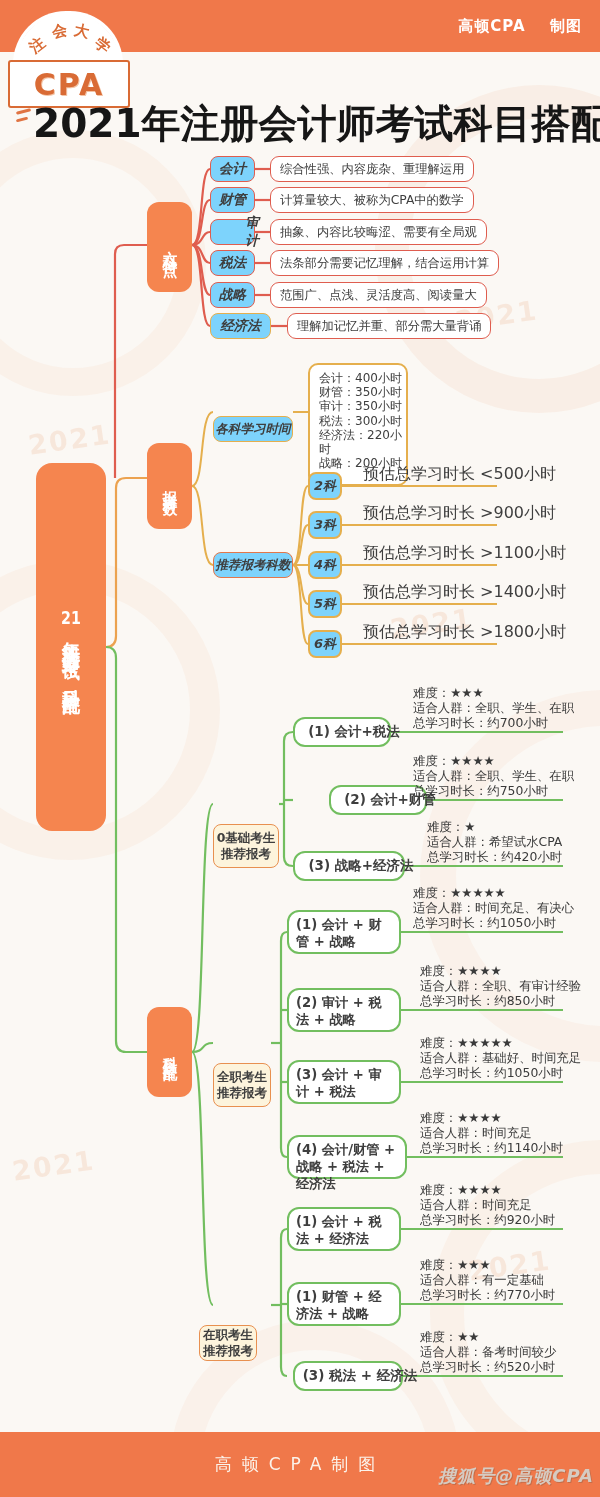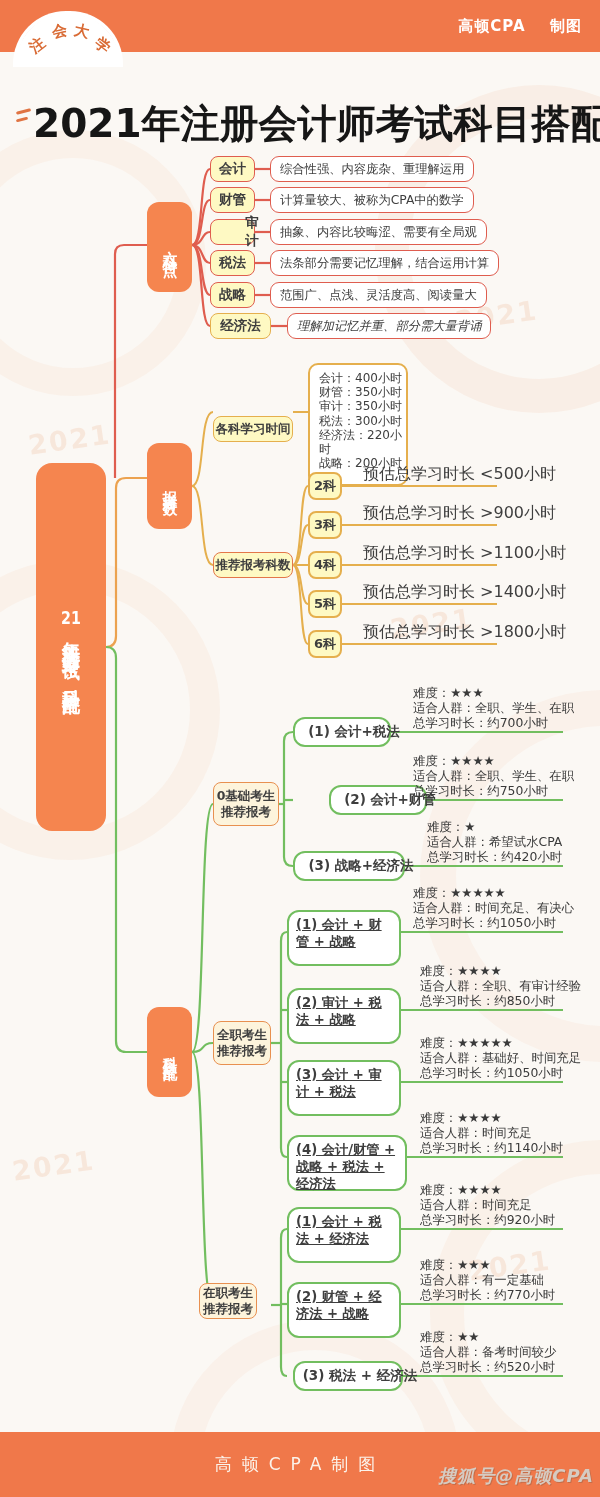--- a/index.html
+++ b/index.html
@@ -23,41 +23,41 @@
   .title{position:absolute;left:33px;top:97px;font-size:39px;font-weight:900;color:#161616;
          letter-spacing:0px;white-space:nowrap;}
   .tdash{position:absolute;left:16px;top:110px;width:15px;height:3px;background:#E07443;
          transform:rotate(-14deg);border-radius:2px;}
   
   .vnode{position:absolute;background:#F5854F;border-radius:12px;color:#FFFFFF;
          display:flex;align-items:center;justify-content:center;
          writing-mode:vertical-lr;text-orientation:upright;font-weight:700;}
   .root{border-radius:16px;font-size:18px;letter-spacing:3px;}
   .bnode{font-size:14.5px;letter-spacing:4px;}
-  .pill{position:absolute;background:#fef9c3;display:flex;align-items:center;justify-content:center;
-        font-weight:700;color:#3E3E3E;box-sizing:border-box;}
+  .pill{position:absolute;background:#7dd3fc;display:flex;align-items:center;justify-content:center;
+        font-weight:700;color:#3E3E3E;box-sizing:border-box;font-style:italic;}
   .subj{border:1.6px solid #DF5D4F;border-radius:8px;font-size:13.5px;height:26px;width:45px;}
   .subj-gold{border-color:#E5AF4D;width:61px;}
   .dbox{position:absolute;background:#FFFFFF;border:1.6px solid #DF5D4F;border-radius:9px;height:26px;
         display:inline-flex;align-items:center;padding:0 9px;font-size:12.3px;font-weight:500;
         color:#3E3E3E;white-space:nowrap;box-sizing:border-box;}
   .gbox{border:1.6px solid #E5AF4D;border-radius:8px;font-size:12.5px;font-weight:600;margin-top:17px;}
   .obox{border:1.6px solid #E3774A;border-radius:8px;font-size:12.5px;font-weight:600;}
   .timesbox{position:absolute;left:308px;top:363px;width:100px;height:123px;background:#FFFFFF;
             border:2px solid #E5AF4D;border-radius:10px;box-sizing:border-box;
             padding:6px 0 0 9px;font-size:12px;line-height:14.2px;font-weight:500;color:#3E3E3E;}
   .cnt{border:2px solid #E5AF4D;border-radius:8px;font-size:13px;width:34px;height:28px;}
   .durlbl{position:absolute;font-size:16px;font-weight:500;color:#3E3E3E;white-space:nowrap;}
   .group{position:absolute;background:#FDF4DC;border:1.6px solid #E89050;border-radius:8px;
          box-sizing:border-box;display:flex;flex-direction:column;align-items:center;justify-content:center;
-         font-size:12.5px;font-weight:700;color:#3E3E3E;line-height:16px;}
+         font-size:12.5px;font-weight:700;color:#3E3E3E;line-height:16px;margin-top:42px;}
   .combo{position:absolute;background:#FFFFFF;border:2px solid #72BE5F;border-radius:12px;
          box-sizing:border-box;color:#3E3E3E;font-weight:700;padding-left:24px;}
   .combo1{height:30px;display:flex;align-items:center;justify-content:center;font-size:13.5px;white-space:nowrap;}
-  .combo2{height:56px;padding:4px 7px;font-size:13.2px;line-height:17px;text-align:left;text-decoration:underline;}
+  .combo2{height:44px;padding:4px 7px;font-size:13.2px;line-height:17px;text-align:left;}
   .info{position:absolute;font-size:12.4px;line-height:15px;font-weight:500;color:#3A3A3A;white-space:nowrap;}
   
   .fcredit{position:absolute;left:0;top:1453px;width:600px;text-align:center;color:#FBF3EA;
            font-size:17px;font-weight:500;letter-spacing:10px;}
   .fwm{position:absolute;right:6px;top:1464px;font-size:18px;font-weight:900;color:#D6CBC2;
        text-shadow:1px 1px 0 rgba(120,90,70,.35);letter-spacing:1px;font-style:italic;}
 </style>
 </head>
 <body>
 
@@ -148,20 +148,23 @@
 </div>
 
 <div class="abs" style="left:0;top:0;width:140px;height:110px;">
   <div class="logo-arch"></div>
   <div class="abs" style="left:16px;top:14px;width:104px;height:50px;">
     <span class="arch-ch" style="left:14px;top:22px;transform:rotate(-38deg);">注</span>
     <span class="arch-ch" style="left:36px;top:8px;transform:rotate(-13deg);">会</span>
     <span class="arch-ch" style="left:58px;top:8px;transform:rotate(13deg);">大</span>
     <span class="arch-ch" style="left:79px;top:22px;transform:rotate(38deg);">学</span>
   </div>
+  <div class="ribbon">
+    <span class="ribbon-txt">CPA</span>
+  </div>
 </div>
 
 <div class="tdash"></div>
 <div class="tdash" style="top:118px;width:12px;"></div>
 <div class="title">2021年注册会计师考试科目搭配</div>
 
 <div class="vnode root" style="left:36px;top:463px;width:70px;height:368px;">
   <span style="text-combine-upright:all;">21</span>
     <span>年注册会计师考试·科目搭配</span>
 </div>
@@ -174,21 +177,21 @@
 <div class="pill subj" style="left:210px;top:187px;">财管</div>
 <div class="pill subj" style="left:210px;top:219px;padding-left:39px;">审计</div>
 <div class="pill subj" style="left:210px;top:250px;">税法</div>
 <div class="pill subj" style="left:210px;top:282px;">战略</div>
 <div class="pill subj subj-gold" style="left:210px;top:313px;">经济法</div>
 <div class="dbox" style="left:270px;top:156px;">综合性强、内容庞杂、重理解运用</div>
 <div class="dbox" style="left:270px;top:187px;">计算量较大、被称为CPA中的数学</div>
 <div class="dbox" style="left:270px;top:219px;">抽象、内容比较晦涩、需要有全局观</div>
 <div class="dbox" style="left:270px;top:250px;">法条部分需要记忆理解，结合运用计算</div>
 <div class="dbox" style="left:270px;top:282px;">范围广、点浅、灵活度高、阅读量大</div>
-<div class="dbox" style="left:287px;top:313px;font-style:italic;">理解加记忆并重、部分需大量背诵</div>
+<div class="dbox" style="left:287px;top:313px;">理解加记忆并重、部分需大量背诵</div>
 
 <div class="pill gbox" style="left:213px;top:399px;width:80px;height:26px;">各科学习时间</div>
 <div class="timesbox">
   <div>会计：400小时</div>
   <div>财管：350小时</div>
   <div>审计：350小时</div>
   <div>税法：300小时</div>
   <div>经济法：220小时</div>
   <div>战略：200小时</div>
 </div>
@@ -256,21 +259,21 @@
   <div>适合人群：基础好、时间充足</div>
   <div>总学习时长：约1050小时</div>
 </div>
 <div class="info" style="left:420px;top:1110px;">
   <div>难度：★★★★</div>
   <div>适合人群：时间充足</div>
   <div>总学习时长：约1140小时</div>
 </div>
 
 <div class="combo combo2" style="left:287px;top:1207px;width:114px;">(1) 会计 + 税法 + 经济法</div>
-<div class="combo combo2" style="left:287px;top:1282px;width:114px;">(2) 财管 + 经济法 + 战略</div>
+<div class="combo combo2" style="left:287px;top:1282px;width:114px;">(1) 财管 + 经济法 + 战略</div>
 <div class="combo combo1" style="left:293px;top:1361px;width:110px;">(3) 税法 + 经济法</div>
 <div class="info" style="left:420px;top:1182px;">
   <div>难度：★★★★</div>
   <div>适合人群：时间充足</div>
   <div>总学习时长：约920小时</div>
 </div>
 <div class="info" style="left:420px;top:1257px;">
   <div>难度：★★★</div>
   <div>适合人群：有一定基础</div>
   <div>总学习时长：约770小时</div>

